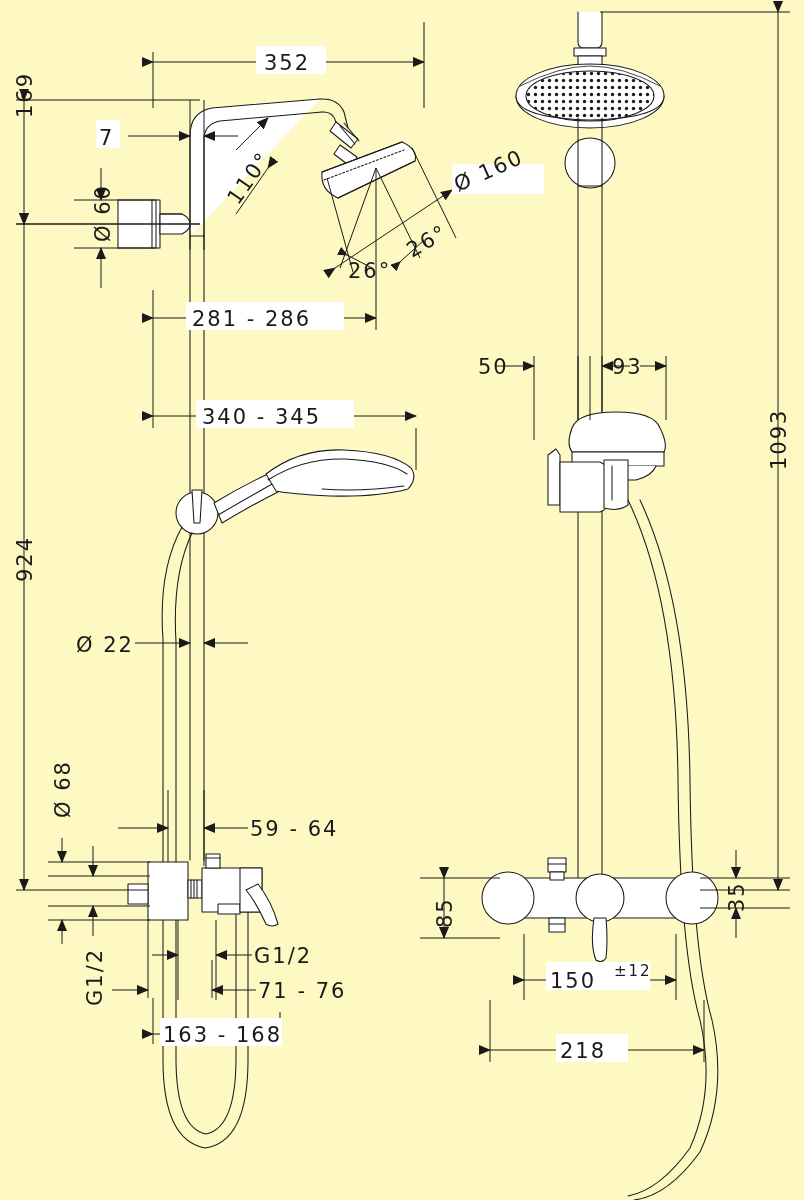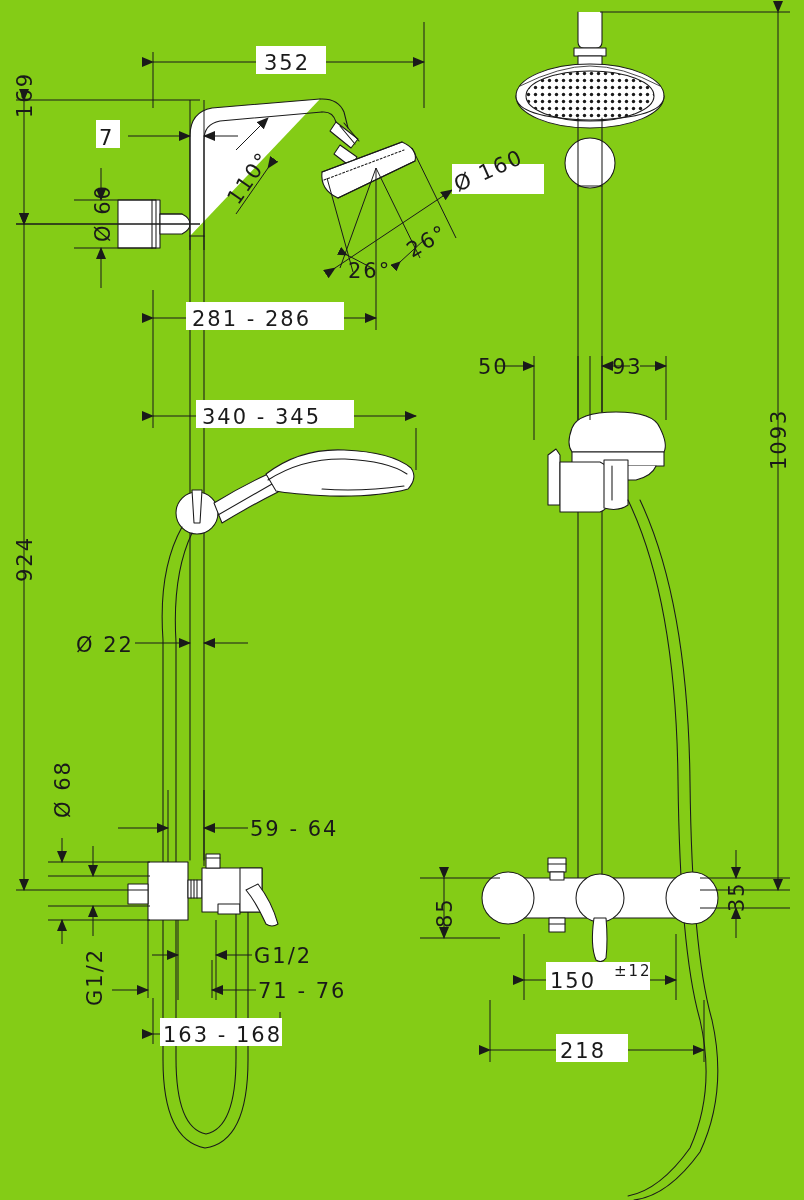--- a/index.html
+++ b/index.html
@@ -1,18 +1,18 @@
 <!DOCTYPE html>
 <html><head>
 <meta charset="utf-8">
 <title>Shower System Technical Drawing</title>
 <style>
   html,body{margin:0;padding:0;background:#ffffff;}
   body{font-family:"DejaVu Sans", sans-serif;}
-  #stage{position:relative;width:804px;height:1200px;background:#84cc16;overflow:hidden;}
+  #stage{position:relative;width:804px;height:1200px;background:#fef9c3;overflow:hidden;}
   svg{display:block;}
   .dimtext{font-family:"DejaVu Sans", sans-serif;font-size:21px;fill:#1a1a1a;letter-spacing:2px;}
   .dimtext.small{font-size:15px;}
 </style>
 </head>
 <body>
 
 <div id="stage">
 
 <svg width="804" height="1200" viewBox="0 0 804 1200">

